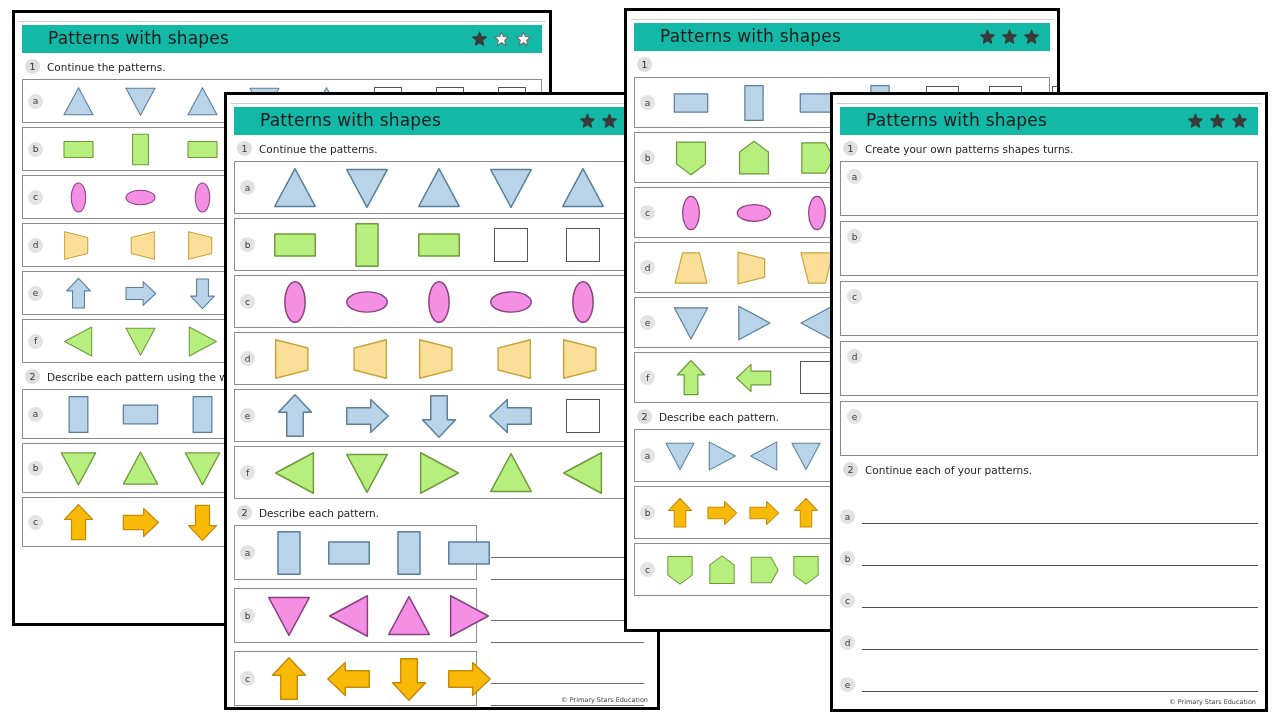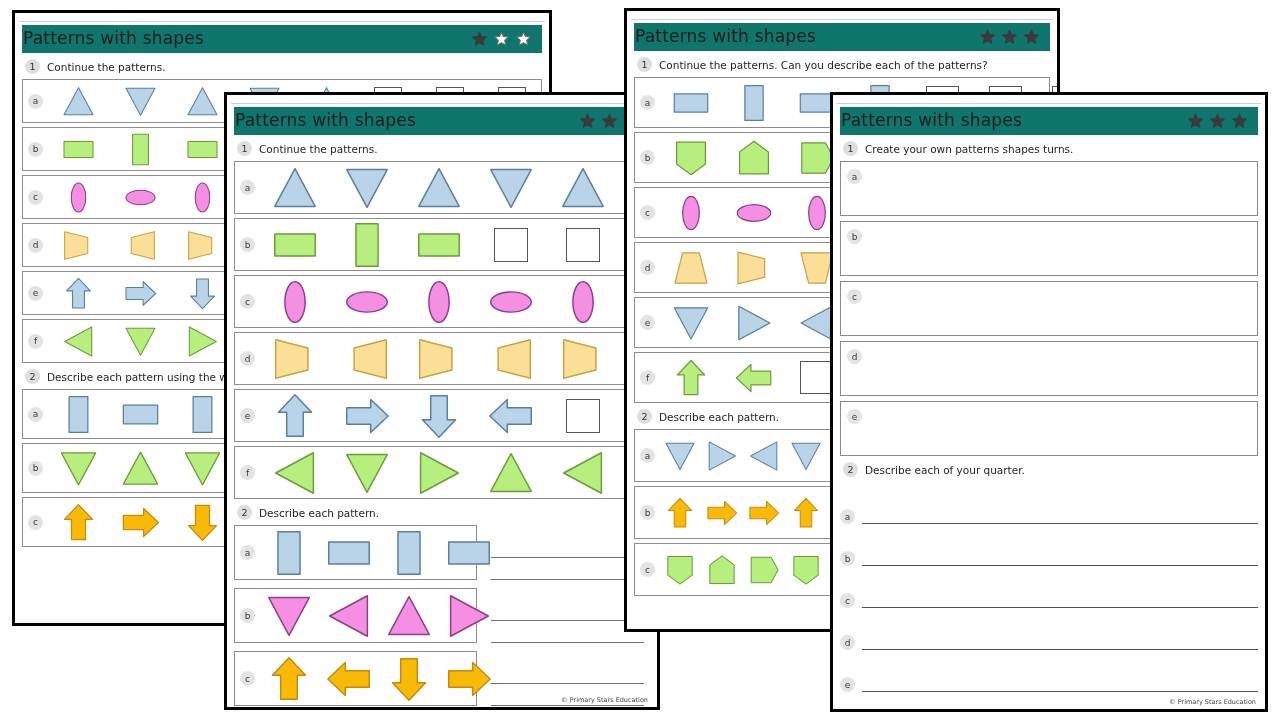--- a/index.html
+++ b/index.html
@@ -11,22 +11,22 @@
 
   
   .sheet{
     position:absolute;background:#ffffff;border:3px solid #000000;
     box-sizing:border-box;overflow:hidden;
   }
   .sheet-inner{position:absolute;left:0;top:0;right:0;bottom:0;padding:6px 7px 4px 7px;box-sizing:border-box;}
   .topline{height:4px;border-bottom:1px solid #cfcfcf;margin:-2px -3px 3px -3px;}
 
   .titlebar{
-    background:#0f766e;display:flex;align-items:center;justify-content:space-between;
-    padding:3px 9px 5px 1px;box-sizing:border-box;
+    background:#14b8a6;display:flex;align-items:center;justify-content:space-between;
+    padding:3px 9px 5px 26px;box-sizing:border-box;
   }
   .title{
     font-size:17px;color:#1b1b1b;letter-spacing:.2px;
     font-family:"DejaVu Sans",sans-serif;font-weight:400;white-space:nowrap;
   }
   .stars{display:flex;gap:7px;align-items:center;padding-right:2px;}
   .star{width:15px;height:15px;display:block;}
 
   .qrow{display:flex;align-items:center;gap:7px;margin:6px 0 5px 3px;}
   .qnum{
@@ -826,21 +826,20 @@
             </span>
             <span class="star">
               <svg viewBox="0 0 16 16" width="15" height="15">
                 <polygon points="8,1 10,5.8 15.3,6.4 11.4,10 12.5,15.2 8,12.6 3.5,15.2 4.6,10 0.7,6.4 6,5.8" fill="#3a3a3a" stroke="#3a3a3a" stroke-width="1.1" stroke-linejoin="round"></polygon>
               </svg>
             </span>
           </div>
       </div>
       <div class="qrow">
         <div class="qnum">1</div>
-        <div class="qtext">Continue the patterns. Can you describe each of the patterns?</div>
       </div>
       <div>
           <div class="band" style="height:51px;">
             <span class="blabel">a</span>
             <span class="cells">
               <span class="cell" style="width:63px;">
                 <svg viewBox="0 0 100 100" width="38" height="38" style="fill:#b9d3e8;stroke:#5a7f9c;stroke-width:3.2;stroke-linejoin:round;">
                   <rect x="6" y="26" width="88" height="48"></rect>
                 </svg>
               </span>
@@ -1199,21 +1198,21 @@
           </div>
           <div class="writebox" style="height:55px;">
             <span class="blabel">d</span>
           </div>
           <div class="writebox" style="height:55px;">
             <span class="blabel">e</span>
           </div>
         </div>
       <div class="qrow">
         <div class="qnum">2</div>
-        <div class="qtext">Describe each of your quarter.</div>
+        <div class="qtext">Continue each of your patterns.</div>
       </div>
       <div>
           <div class="wline" style="height:42px;">
             <span class="blabel">a</span>
             <span class="rule"></span>
           </div>
           <div class="wline" style="height:42px;">
             <span class="blabel">b</span>
             <span class="rule"></span>
           </div>

